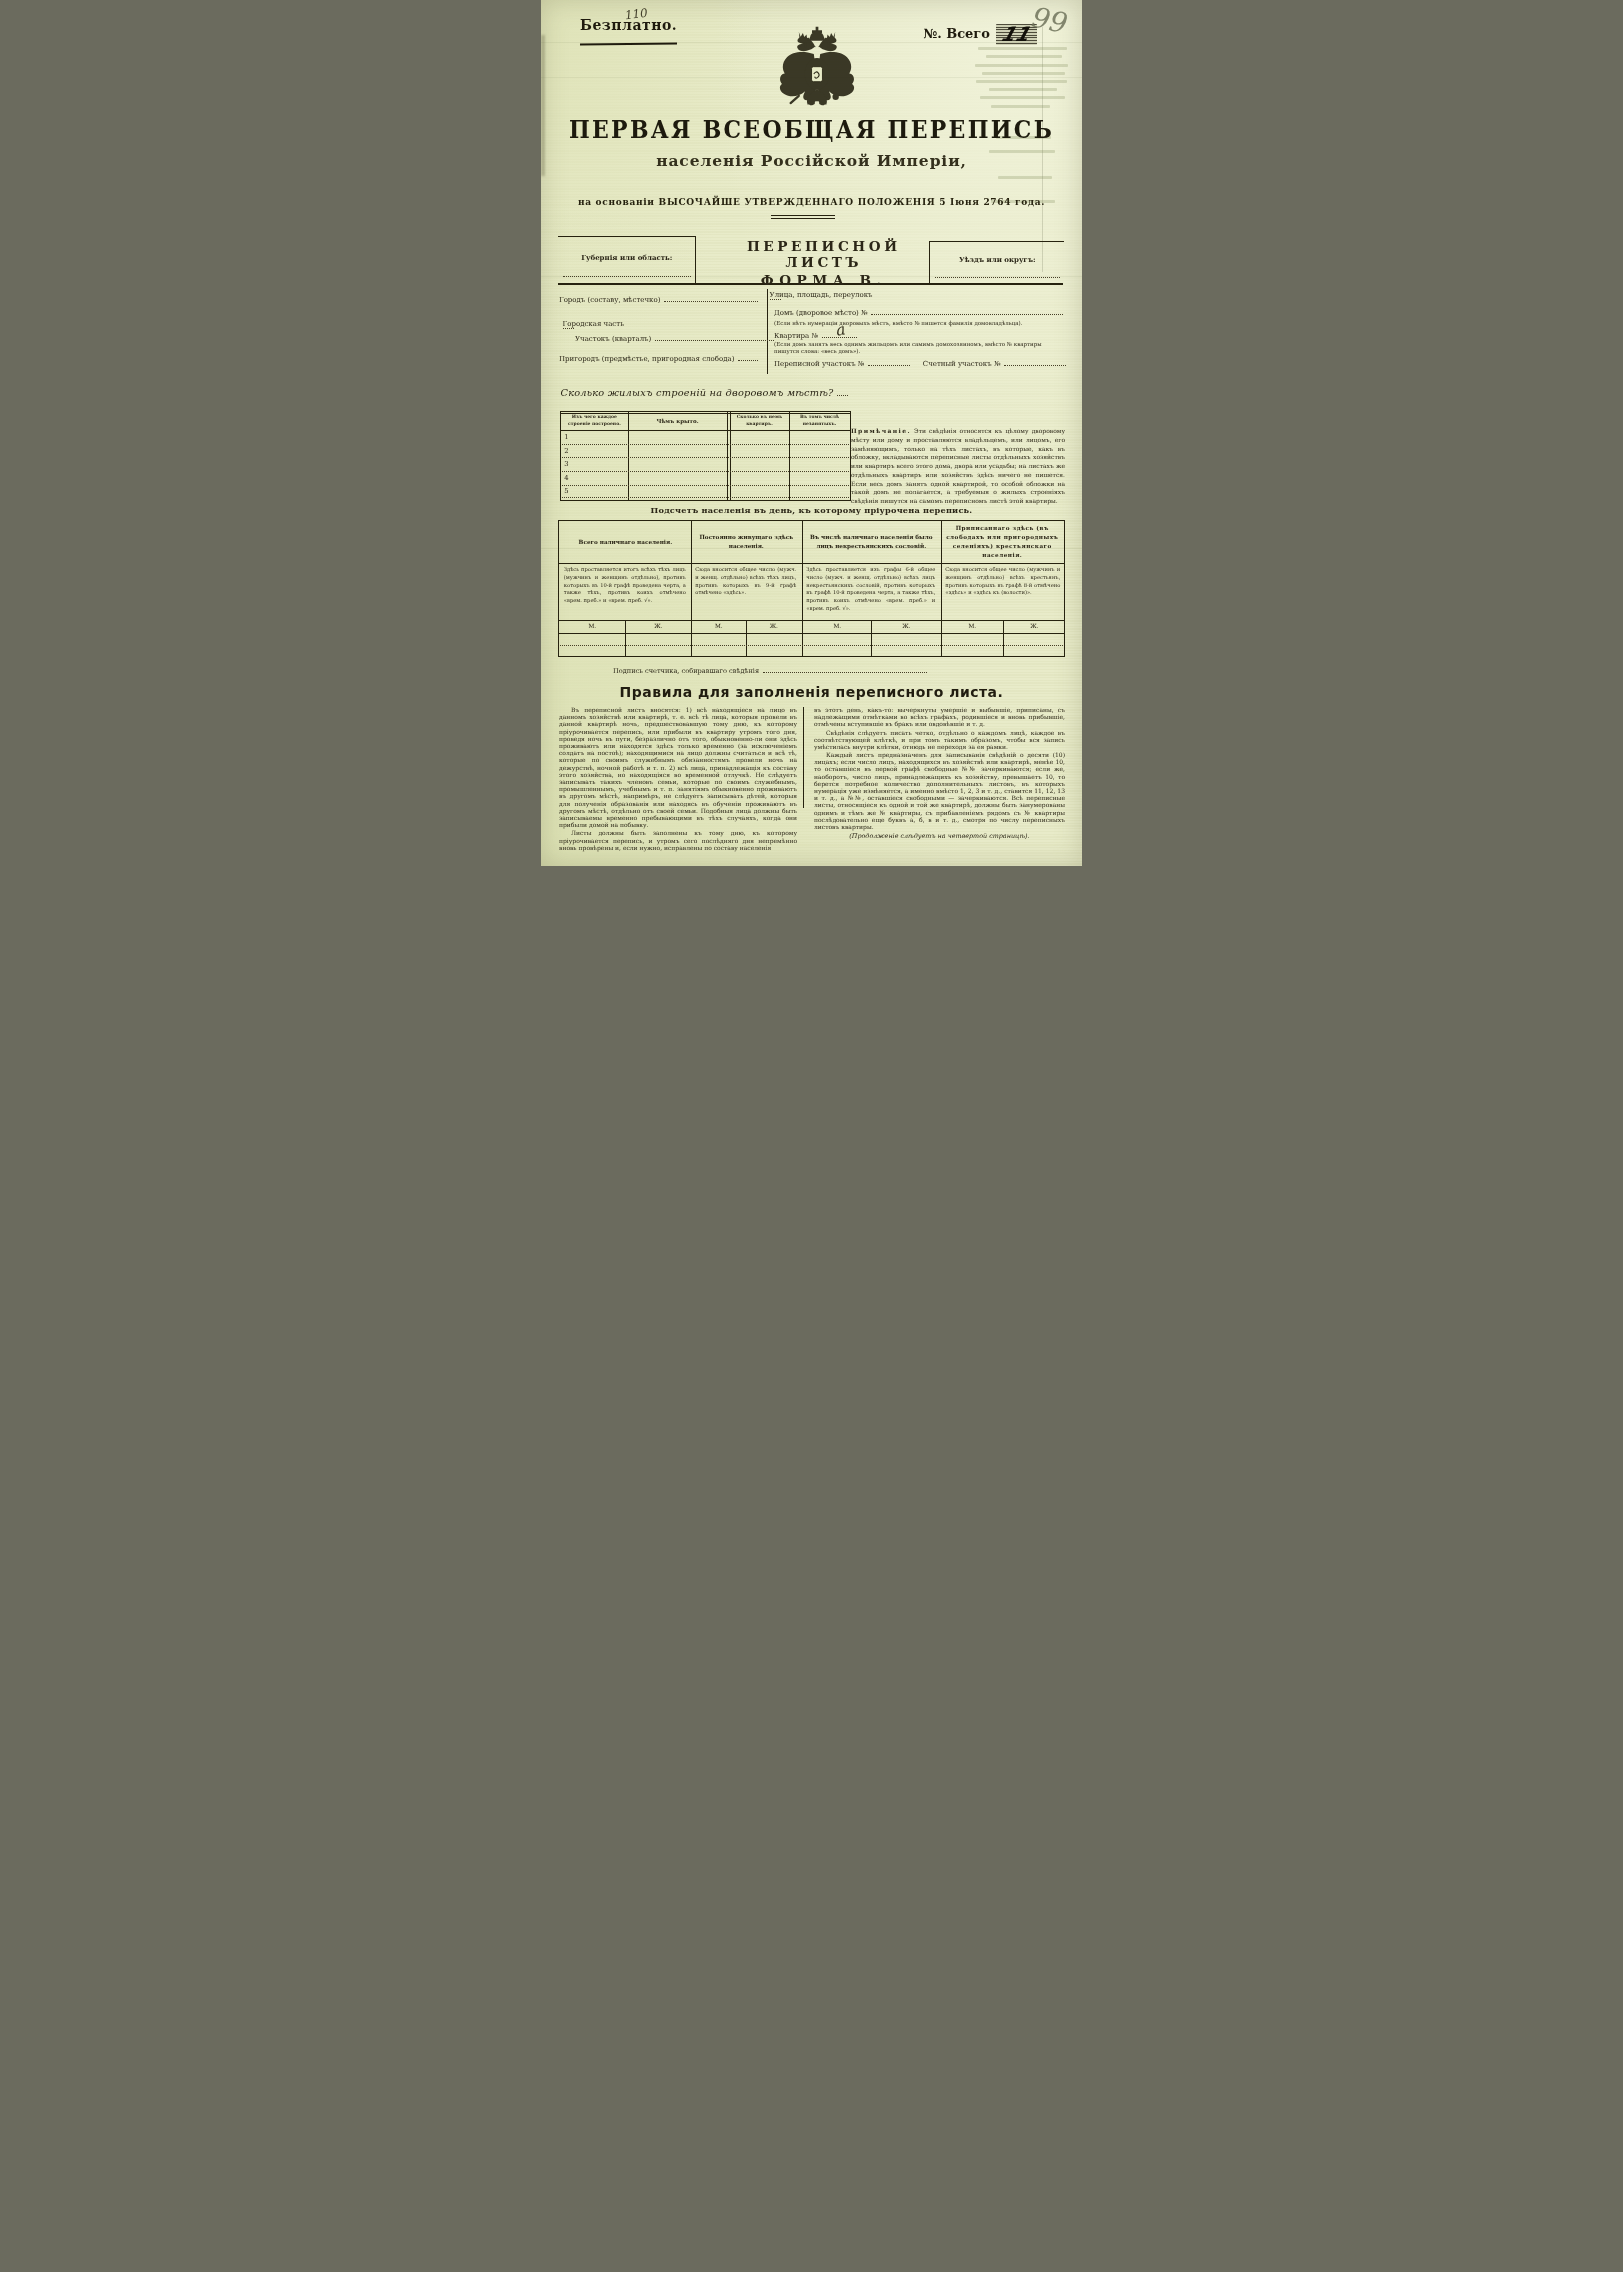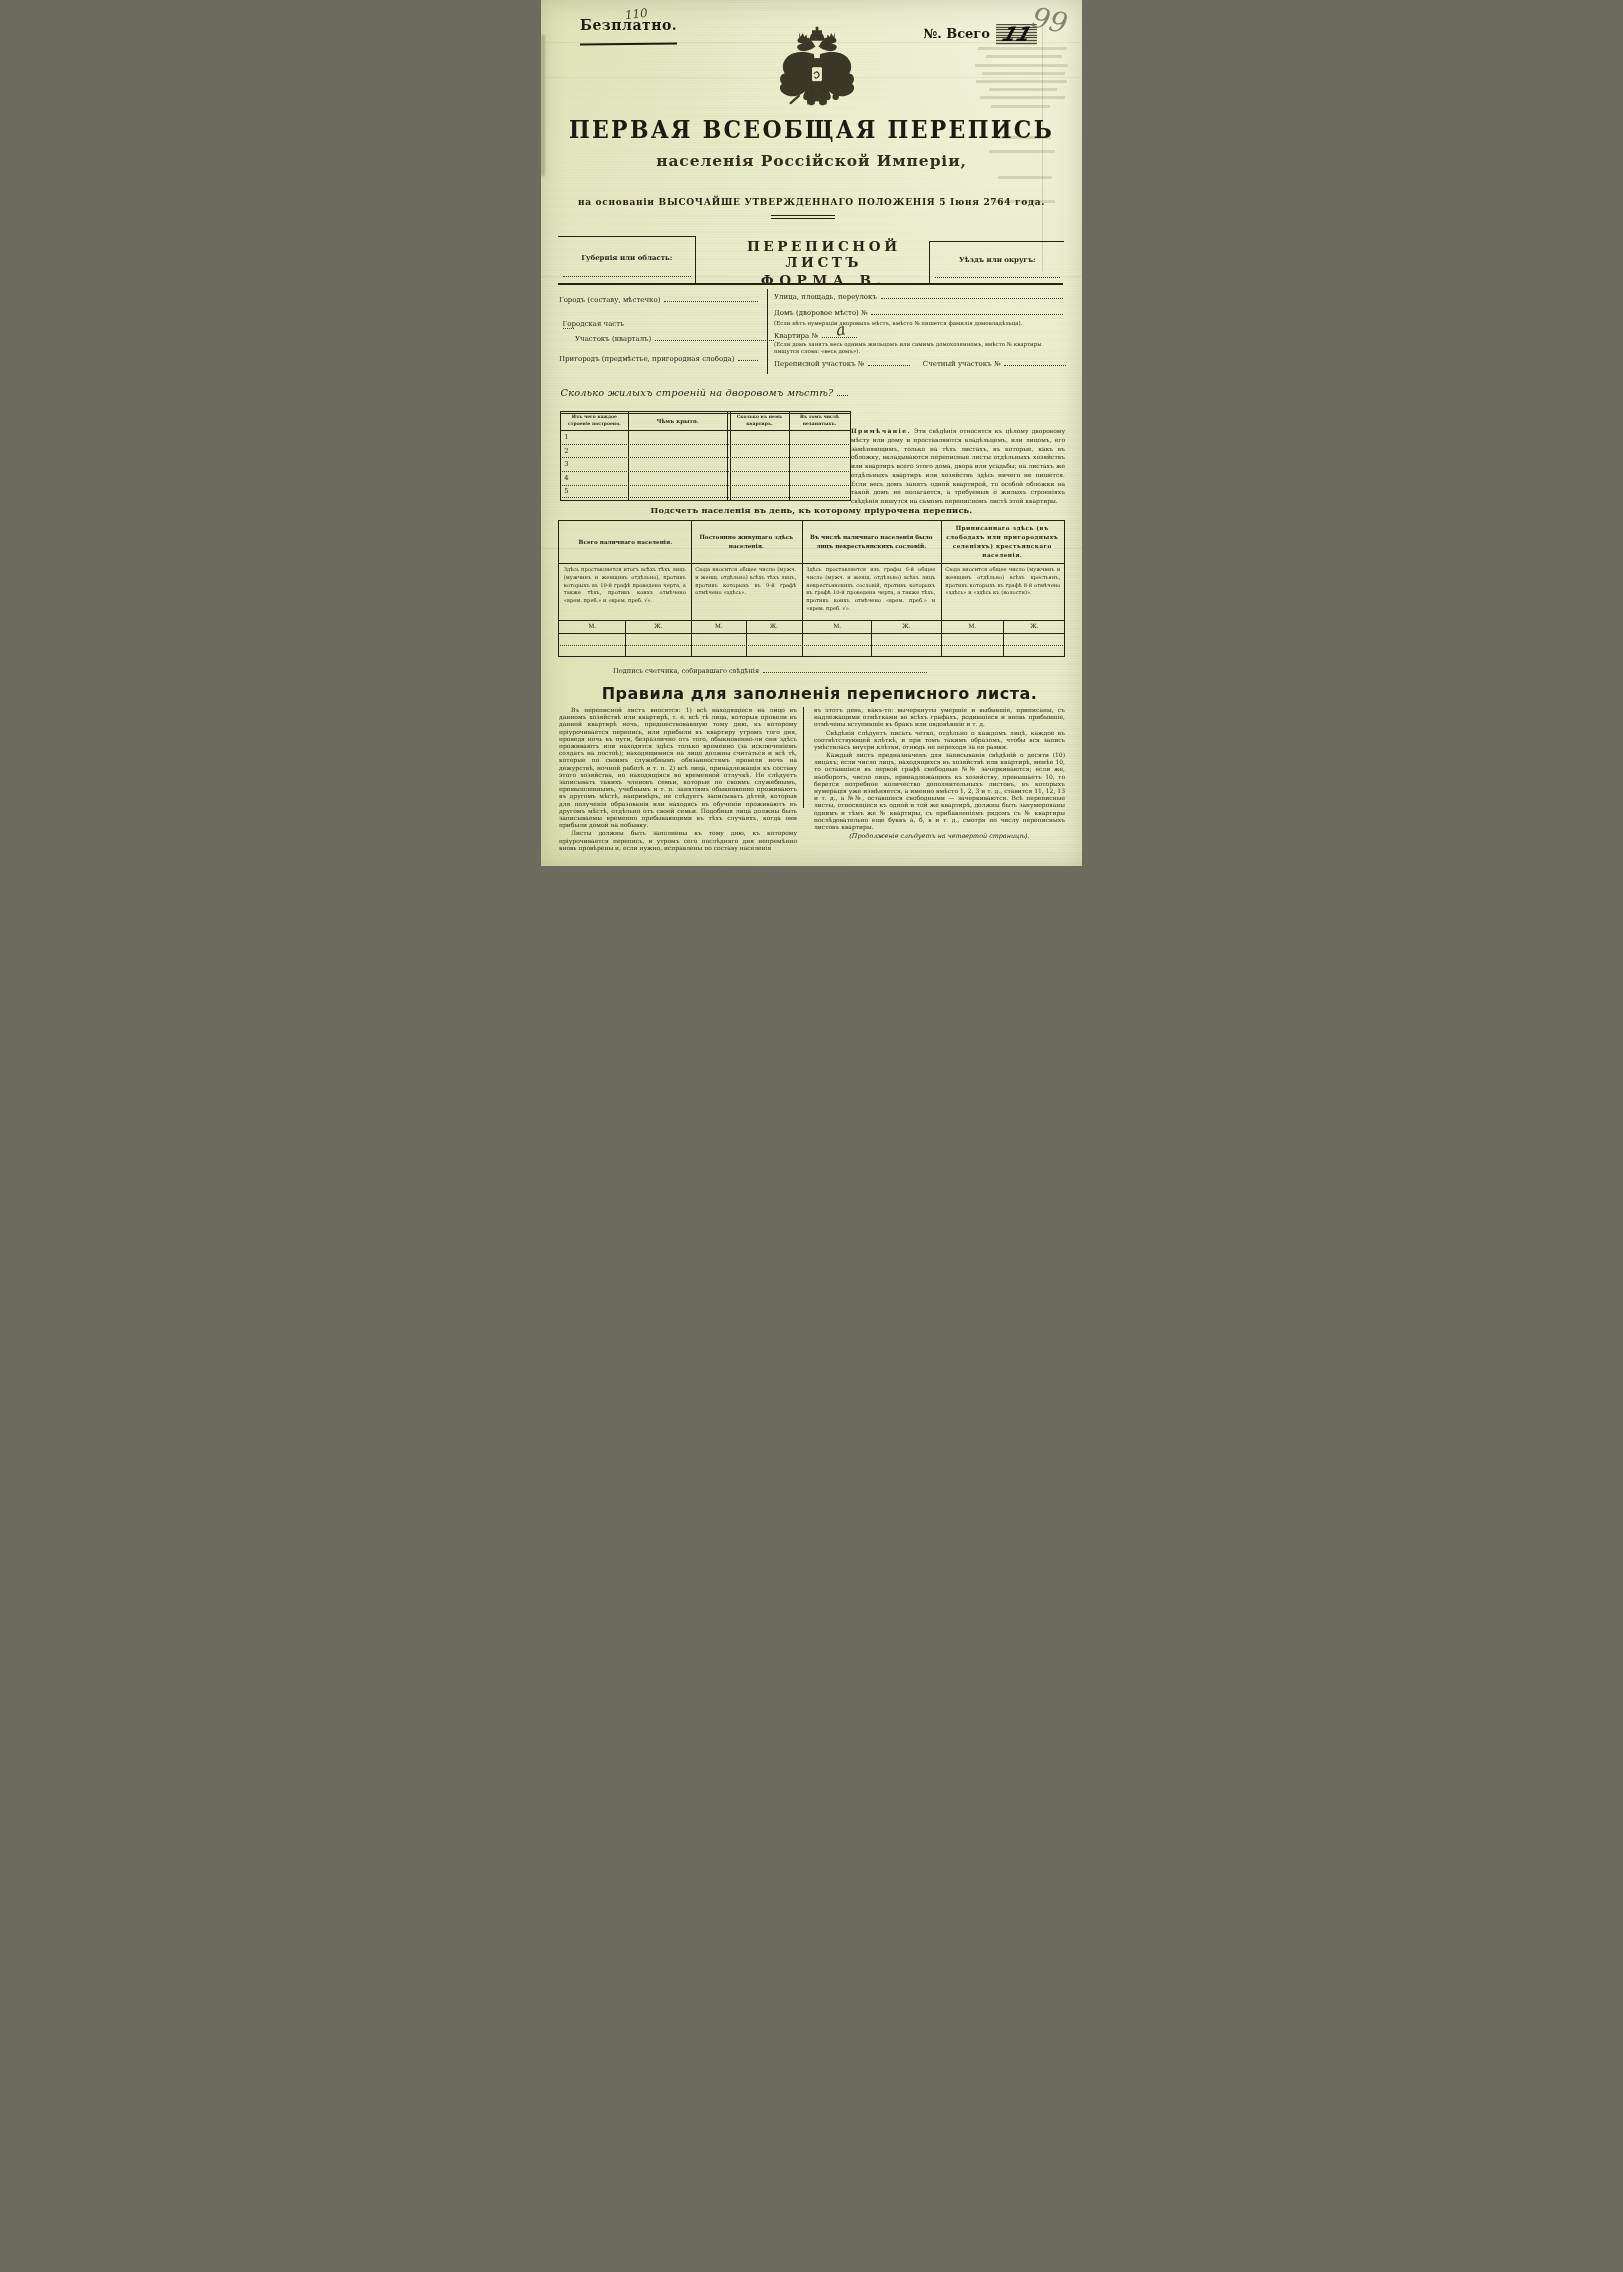--- a/index.html
+++ b/index.html
@@ -127,21 +127,21 @@
     </div>
     <div class="abs fieldrow" style="left:16px;top:45px;width:200px;">
       <span>Участокъ (кварталъ)</span>
       <span class="dots"></span>
     </div>
     <div class="abs fieldrow" style="left:0;top:65px;width:200px;">
       <span>Пригородъ (предмѣстье, пригородная слобода)</span>
       <span class="dots"></span>
     </div>
 
-    <div class="abs fieldrow" style="left:215px;top:2.7px;width:290px;">
+    <div class="abs fieldrow" style="left:207px;top:2.7px;width:290px;flex-direction:column;">
       <span>Улица, площадь, переулокъ</span>
       <span class="dots"></span>
     </div>
     <div class="abs fieldrow" style="left:215px;top:19px;width:290px;">
       <span>Домъ (дворовое мѣсто) №</span>
       <span class="dots"></span>
     </div>
     <div class="abs small-note" style="left:215px;top:32px;width:293px;">(Если нѣтъ нумераціи дворовыхъ мѣстъ, вмѣсто № пишется фамилія домовладѣльца).</div>
     <div class="abs fieldrow" style="left:215px;top:42px;width:100px;">
       <span>Квартира №</span>
@@ -229,21 +229,21 @@
     <div class="hline" style="left:0;right:0;top:112px;height:0.9px;"></div>
     <div class="abs dotline" style="left:0.9px;right:0.9px;top:124px;"></div>
   </div>
 
   <div class="abs fieldrow" style="left:72px;top:665px;width:315px;">
     <span style="font-size:6.6px;white-space:nowrap;">Подпись счетчика, собиравшаго свѣдѣнія</span>
     <span class="dots"></span>
   </div>
 
   <div class="abs" style="left:0;top:684px;width:100%;text-align:center;font-family:'DejaVu Sans',sans-serif;
-       font-weight:bold;font-size:16px;letter-spacing:0.5px;color:#211d10;padding-left:8px;">Правила для заполненія переписного листа.</div>
+       font-weight:bold;font-size:14px;letter-spacing:0.5px;color:#211d10;">Правила для заполненія переписного листа.</div>
 
   <div class="vline" style="left:262px;top:707px;height:101px;width:0.5px;"></div>
 
   <div class="abs" style="left:18px;top:706px;width:238px;">
     <p class="rules-par">Въ переписной листъ вносятся: 1) всѣ находящіеся на лицо въ данномъ хозяйствѣ или квартирѣ, т. е. всѣ тѣ лица, которыя провели въ данной квартирѣ ночь, предшествовавшую тому дню, къ которому пріурочивается перепись, или прибыли въ квартиру утромъ того дня, проведя ночь въ пути, безразлично отъ того, обыкновенно-ли они здѣсь проживаютъ или находятся здѣсь только временно (за исключеніемъ солдатъ на постоѣ); находящимися на лицо должны считаться и всѣ тѣ, которые по своимъ служебнымъ обязанностямъ провели ночь на дежурствѣ, ночной работѣ и т. п. 2) всѣ лица, принадлежащія къ составу этого хозяйства, но находящіяся во временной отлучкѣ. Не слѣдуетъ записывать такихъ членовъ семьи, которые по своимъ служебнымъ, промышленнымъ, учебнымъ и т. п. занятіямъ обыкновенно проживаютъ въ другомъ мѣстѣ, напримѣръ, не слѣдуетъ записывать дѣтей, которыя для полученія образованія или находясь въ обученіи проживаютъ въ другомъ мѣстѣ, отдѣльно отъ своей семьи. Подобныя лица должны быть записываемы временно пребывающими въ тѣхъ случаяхъ, когда они прибыли домой на побывку.</p>
     <p class="rules-par">Листы должны быть заполнены къ тому дню, къ которому пріурочивается перепись, и утромъ сего послѣдняго дня непремѣнно вновь провѣрены и, если нужно, исправлены по составу населенія</p>
   </div>
 
   <div class="abs" style="left:273px;top:706px;width:251px;">
     <p class="rules-par noindent">въ этотъ день, какъ-то: вычеркнуты умершіе и выбывшіе, приписаны, съ надлежащими отмѣтками во всѣхъ графахъ, родившіеся и вновь прибывшіе, отмѣчены вступившіе въ бракъ или овдовѣвшіе и т. д.</p>

